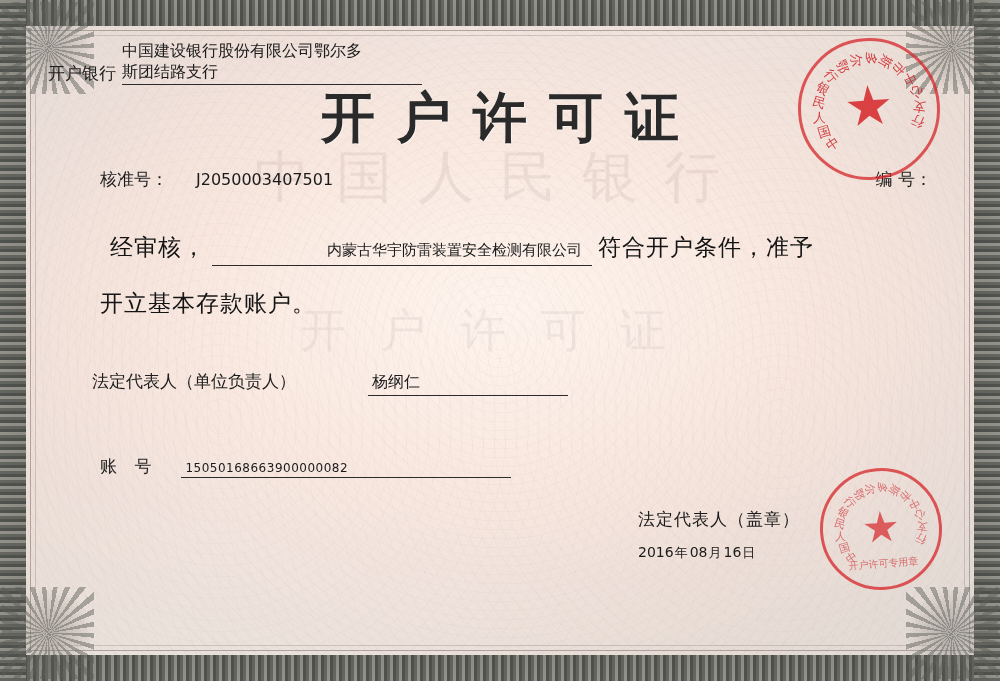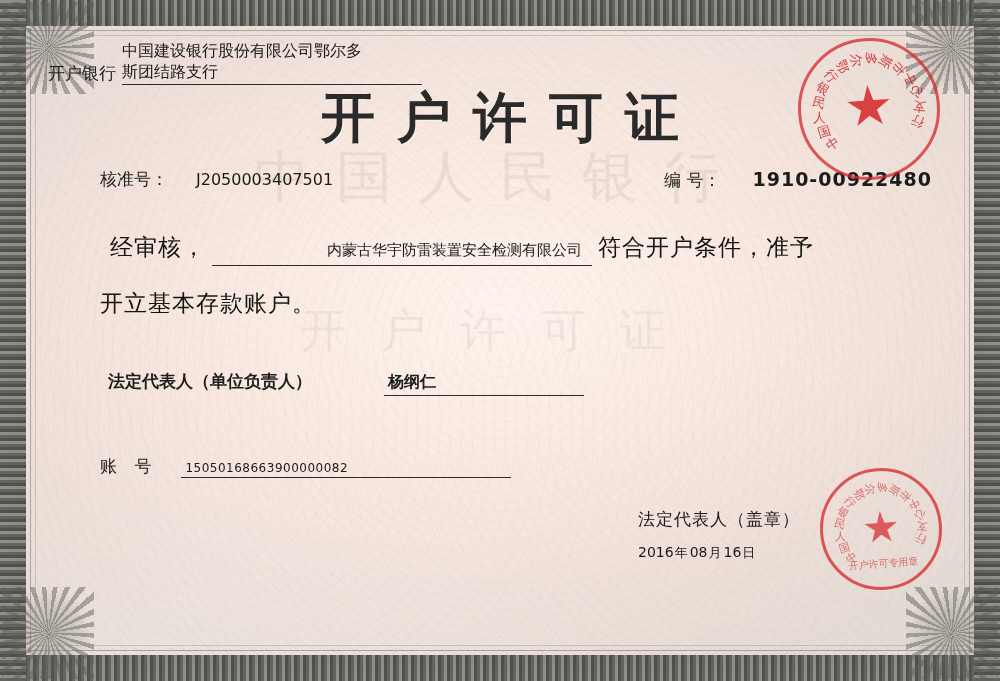--- a/index.html
+++ b/index.html
@@ -187,21 +187,21 @@
     position: absolute;
     left: 52px;
     top: 248px;
     font-family: "DejaVu Serif", "Liberation Serif", serif;
     font-size: 23px;
     letter-spacing: 1px;
     color: #141414;
   }
 
   
-  .row-rep { left: 60px; top: 330px; font-weight: bold; }
+  .row-rep { left: 44px; top: 330px; }
   .row-rep .label { font-size: 17px; }
   .rep-name { min-width: 200px; margin-left: 48px; }
 
   .row-bank { left: 488px; top: 330px; display: block; }
   .row-bank .label { font-size: 17px; }
   .bank-wrap { display: flex; align-items: flex-end; }
   .bank-lines {
     margin-left: 6px;
     border-bottom: 1px solid #2b2b2b;
     width: 300px;
@@ -329,21 +329,20 @@
 
     <div class="doc-title">开户许可证</div>
 
     <div class="row row-approval">
       <span class="label">核准号：</span>
       <span class="value">J2050003407501</span>
     </div>
 
     <div class="row row-serial">
       <span class="label">编 号：</span>
-      <span class="value">1910-00922480</span>
     </div>
 
     <div class="stmt-line1">
       <span class="big">经审核，</span>
       <span class="org-name">内蒙古华宇防雷装置安全检测有限公司</span>
       <span class="big">符合开户条件，准予</span>
     </div>
 
     <div class="stmt-line2">开立基本存款账户。</div>
 

